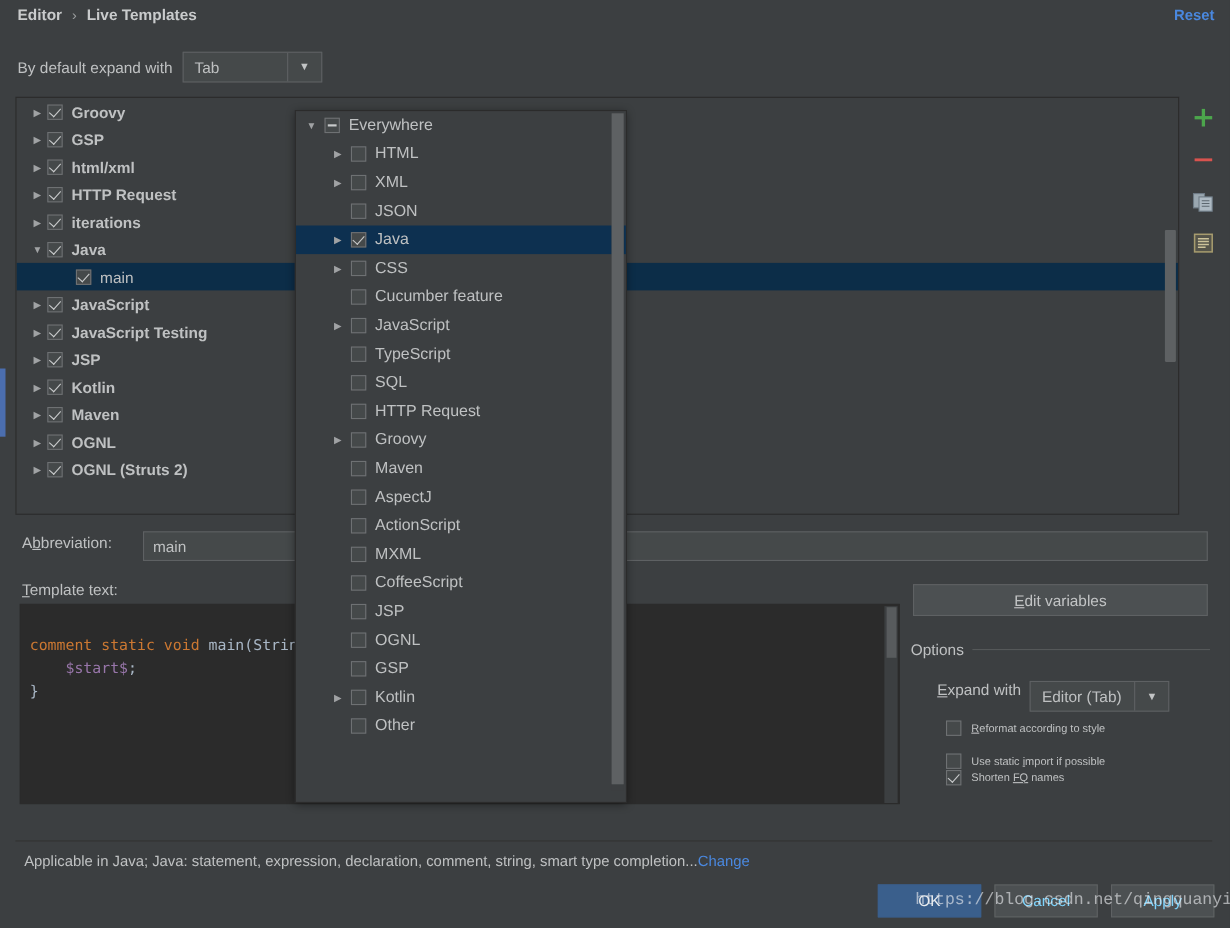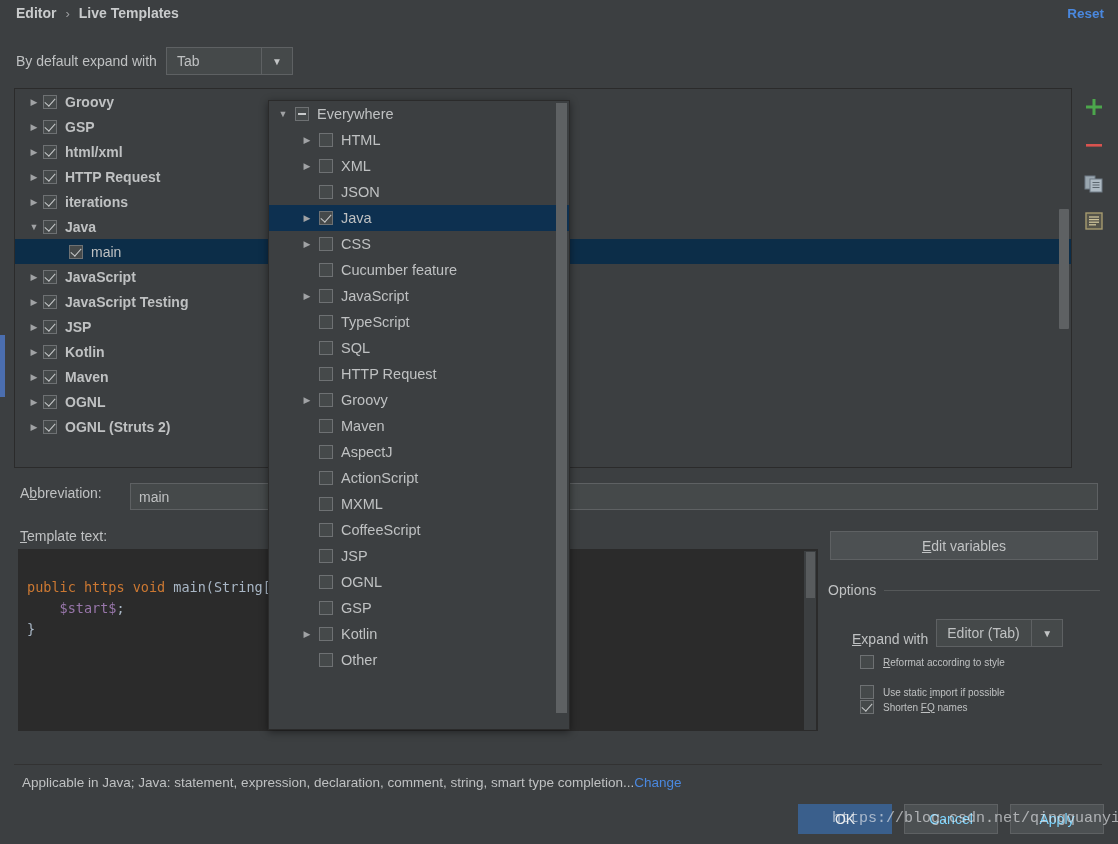--- a/index.html
+++ b/index.html
@@ -150,21 +150,21 @@
   }
   .edit-vars-btn u { text-decoration: underline; }
 
   .options-legend {
     position: absolute; left: 828px; top: 582px;
     width: 272px; display: flex; align-items: center; gap: 8px;
     font-size: 14px; color: #BFC1C2;
   }
   .options-legend .rule { flex: 1; height: 1px; background: #555859; }
 
-  .expand2 { position: absolute; left: 852px; top: 619px; display: flex; align-items: flex-end; gap: 8px; }
+  .expand2 { position: absolute; left: 852px; top: 619px; display: flex; align-items: flex-start; gap: 8px; }
   .expand2 .lbl { font-size: 14px; color: #BFC1C2; }
   .expand2 .lbl u { text-decoration: underline; }
 
   .opt-row {
     position: absolute; left: 860px;
     display: flex; align-items: center; gap: 9px;
     font-size: 10px; color: #BFC1C2;
   }
   .opt-row u { text-decoration: underline; }
   .opt-row .cb { margin-right: 0; }
@@ -368,21 +368,21 @@
     </div>
   </div>
 
   <div class="abbr-row">
     <span class="abbr-label">A<u>b</u>breviation:</span>
   </div>
   <div class="abbr-input">main</div>
 
   <div class="tmpl-label"><u>T</u>emplate text:</div>
   <div class="code-editor">
-<span class="kw">public https void </span><span class="plain">main(String[</span>
+<span class="kw">comment static void </span><span class="plain">main(String[</span>
 <span class="plain">    </span><span class="var">$start$</span><span class="plain">;</span>
 <span class="plain">}</span><div class="code-scroll"><i></i></div></div>
 
   <div class="edit-vars-btn"><u>E</u>dit variables</div>
 
   <div class="options-legend">
     <span>Options</span>
     <span class="rule"></span>
   </div>
 

